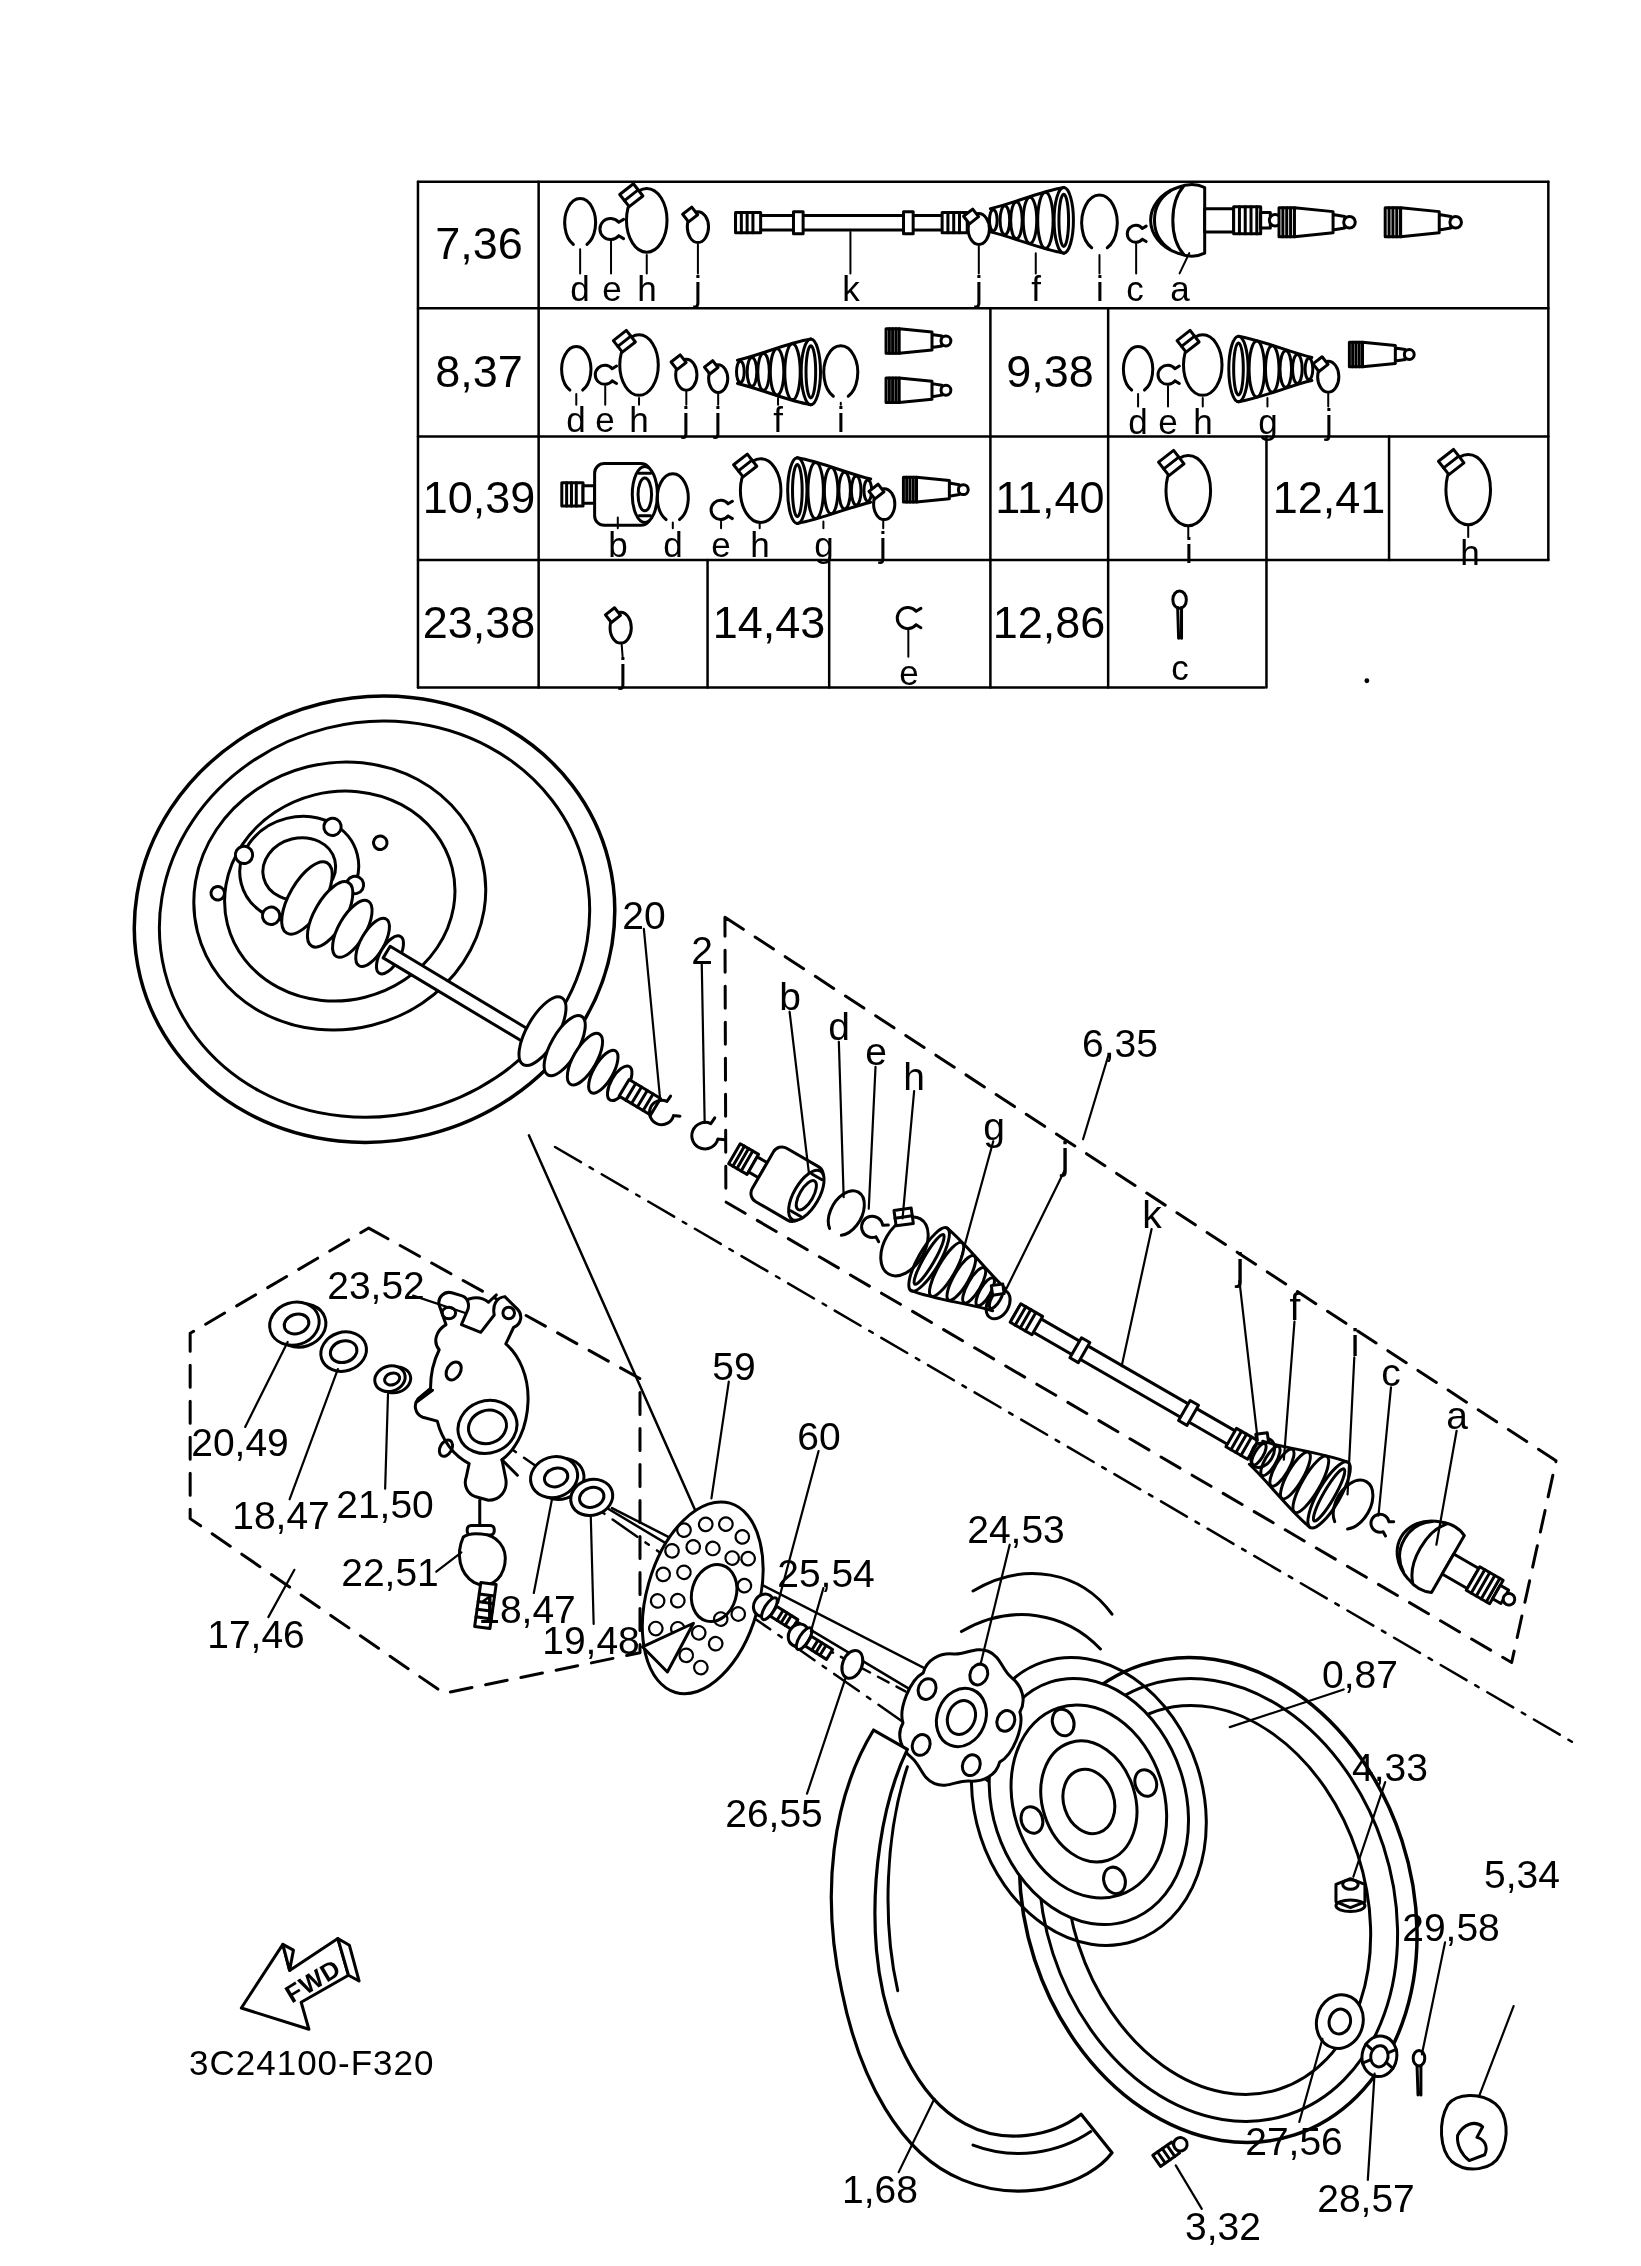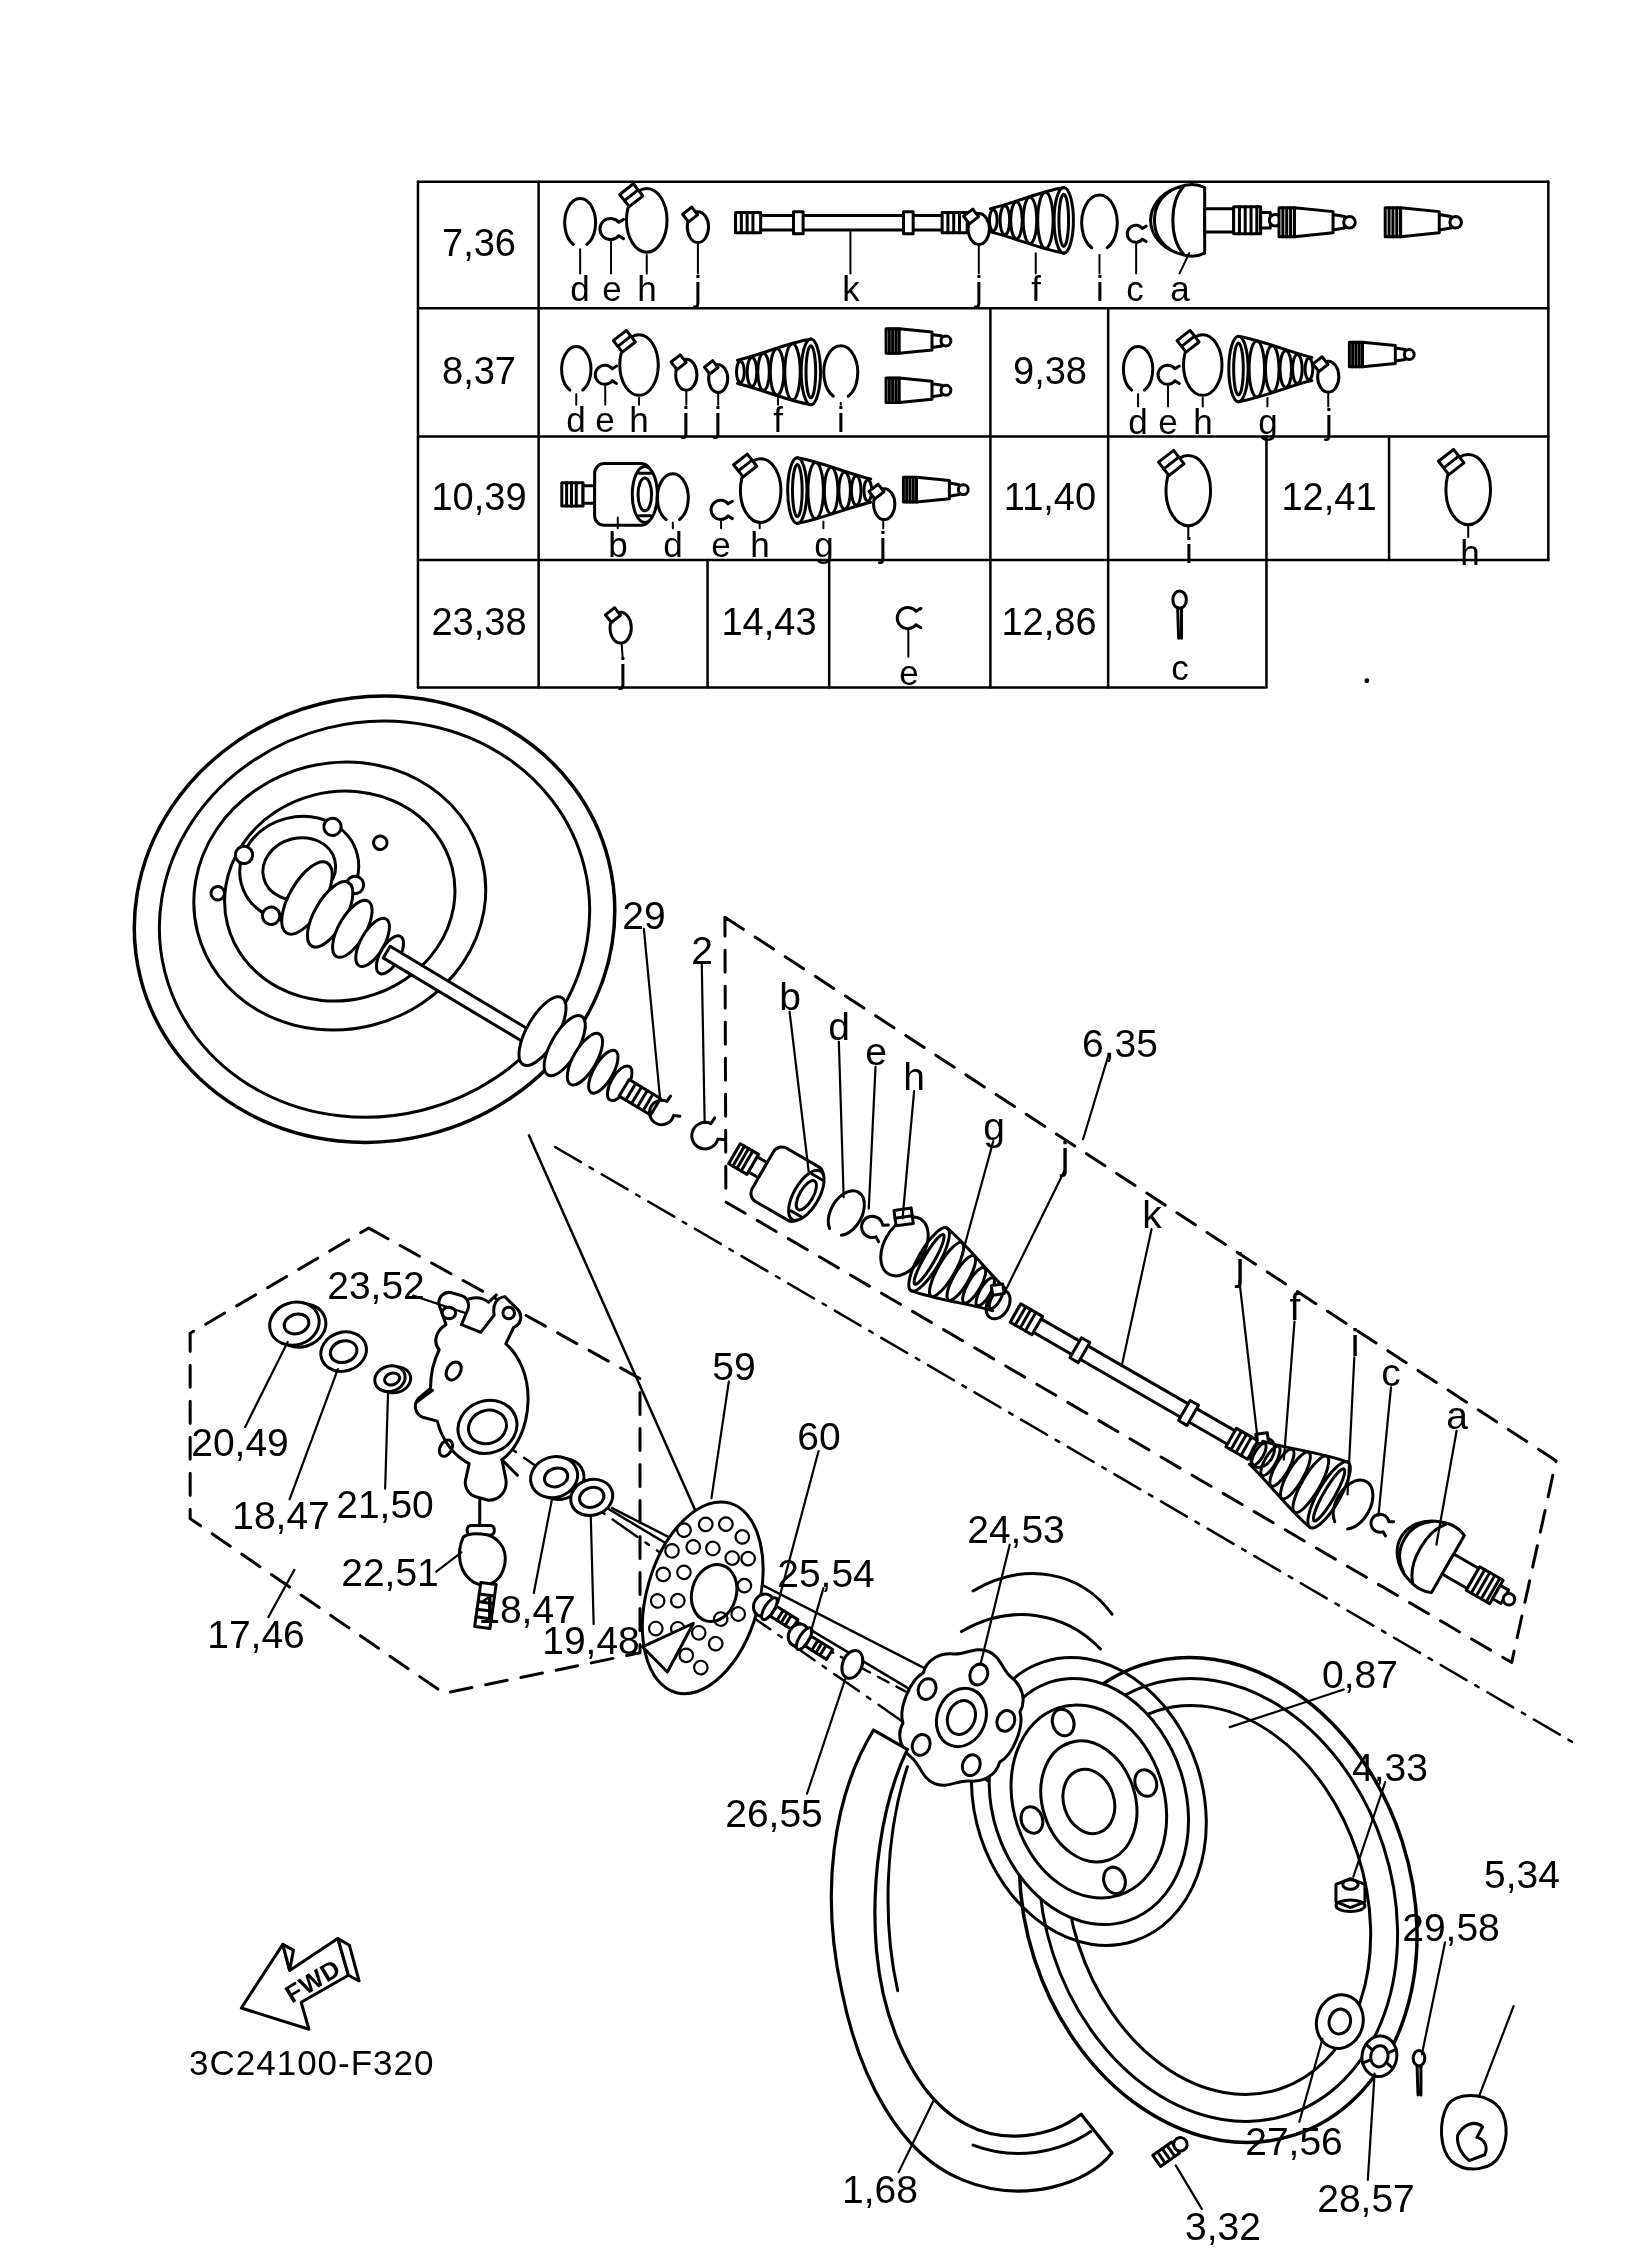--- a/index.html
+++ b/index.html
@@ -1,21 +1,21 @@
 <!DOCTYPE html>
 <html><head>
 <meta charset="utf-8">
 <style>
   html,body{margin:0;padding:0;background:#ffffff;}
   #stage{position:relative;width:1641px;height:2266px;background:#ffffff;overflow:hidden;
          font-family:"Liberation Sans", sans-serif;color:#000;}
   #art{position:absolute;left:0;top:0;}
   .lbl{position:absolute;transform:translate(-50%,-50%);white-space:nowrap;line-height:1;
        font-family:"Liberation Sans", sans-serif;color:#000;}
-  .tref{font-size:38px;}
+  .tref{font-size:45px;}
   .tlt{font-size:35px;}
   .co{font-size:39px;}
   .lt{font-size:39px;}
   .code{font-size:35px;transform:translate(0,-50%);letter-spacing:1px;}
   .fwd{font-size:25px;font-weight:bold;transform:translate(-50%,-50%) rotate(-31deg);letter-spacing:1px;}
   svg *{vector-effect:non-scaling-stroke;}
 </style>
 </head>
 <body>
 
@@ -497,21 +497,21 @@
   <div class="lbl tlt" style="left:760px;top:544px">h</div>
   <div class="lbl tlt" style="left:824px;top:544px">g</div>
   <div class="lbl tlt" style="left:883px;top:544px">j</div>
 
   <div class="lbl tlt" style="left:1189px;top:550px">i</div>
   <div class="lbl tlt" style="left:1470px;top:552px">h</div>
   <div class="lbl tlt" style="left:623px;top:670px">j</div>
   <div class="lbl tlt" style="left:909px;top:672px">e</div>
   <div class="lbl tlt" style="left:1180px;top:667px">c</div>
 
-  <div class="lbl co" style="left:644px;top:915px">29</div>
+  <div class="lbl co" style="left:644px;top:915px">20</div>
   <div class="lbl co" style="left:702px;top:950px">2</div>
   <div class="lbl co" style="left:1120px;top:1043px">6,35</div>
   <div class="lbl co" style="left:376px;top:1285px">23,52</div>
   <div class="lbl co" style="left:240px;top:1442px">20,49</div>
   <div class="lbl co" style="left:281px;top:1515px">18,47</div>
   <div class="lbl co" style="left:385px;top:1504px">21,50</div>
   <div class="lbl co" style="left:390px;top:1572px">22,51</div>
   <div class="lbl co" style="left:256px;top:1634px">17,46</div>
   <div class="lbl co" style="left:527px;top:1609px">18,47</div>
   <div class="lbl co" style="left:591px;top:1640px">19,48</div>

